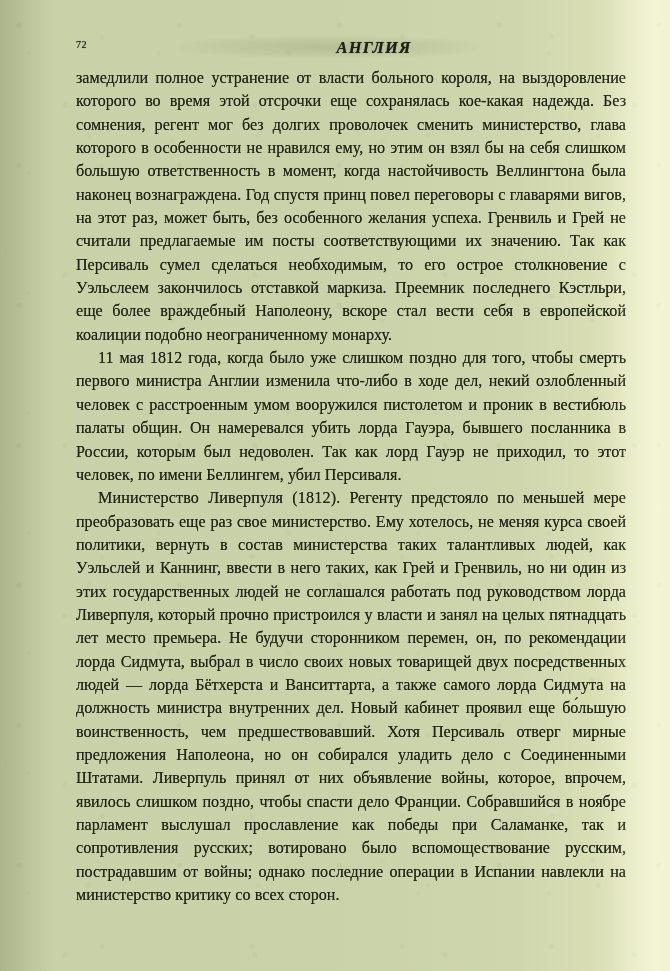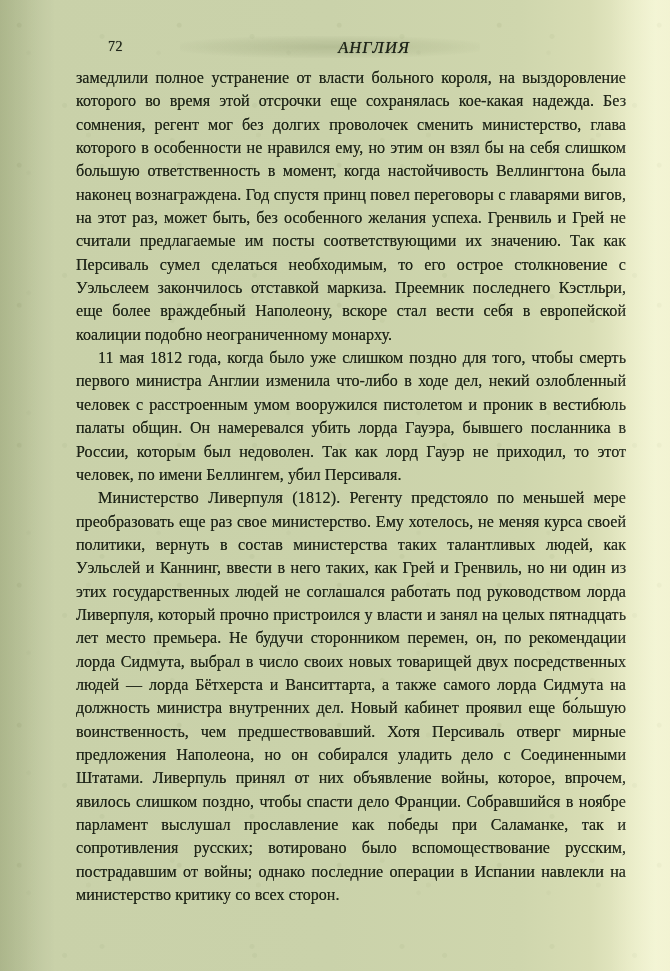--- a/index.html
+++ b/index.html
@@ -66,36 +66,35 @@
     position: absolute;
     left: 0;
     top: 39px;
     width: 670px;
     height: 22px;
   }
   #folio {
     position: absolute;
     left: 76px;
     top: 0;
-    font-size: 14px;
+    font-size: 10px;
     letter-spacing: .5px;
     color: #20261a;
     text-shadow: 0 0 .7px rgba(40,48,30,.85);
-    margin-left: 32px;
   }
   #runtitle {
     position: absolute;
     left: 0;
     top: -1px;
     width: 670px;
     text-align: center;
     padding-left: 78px;
     box-sizing: border-box;
     font-style: italic;
-    font-weight: 400;
+    font-weight: 700;
     font-size: 16.5px;
     letter-spacing: 1.1px;
     color: #1d2318;
     text-shadow: 0 0 .7px rgba(40,48,30,.9);
   }
 
   
   #textblock {
     position: absolute;
     left: 76px;

